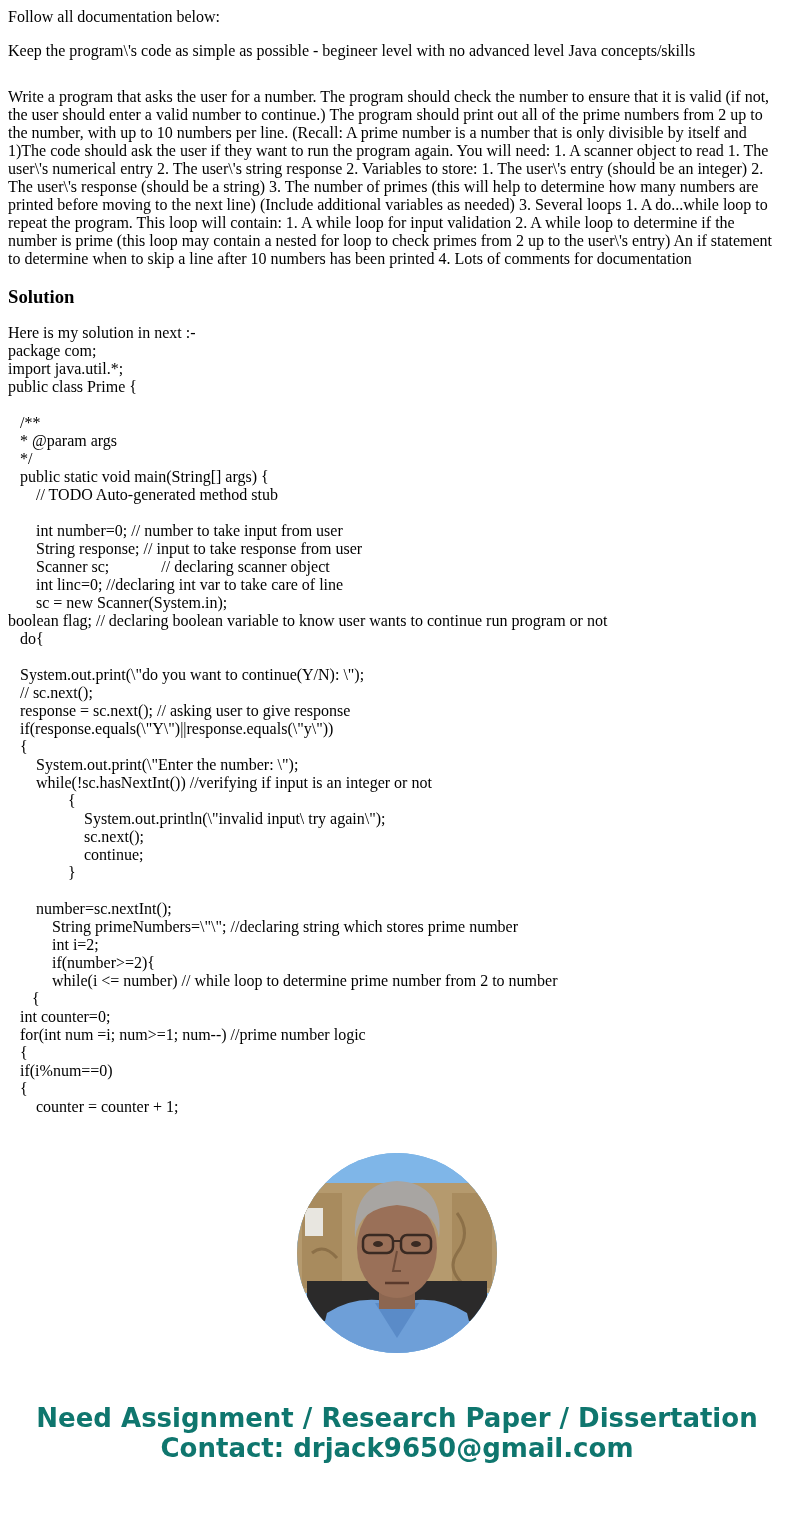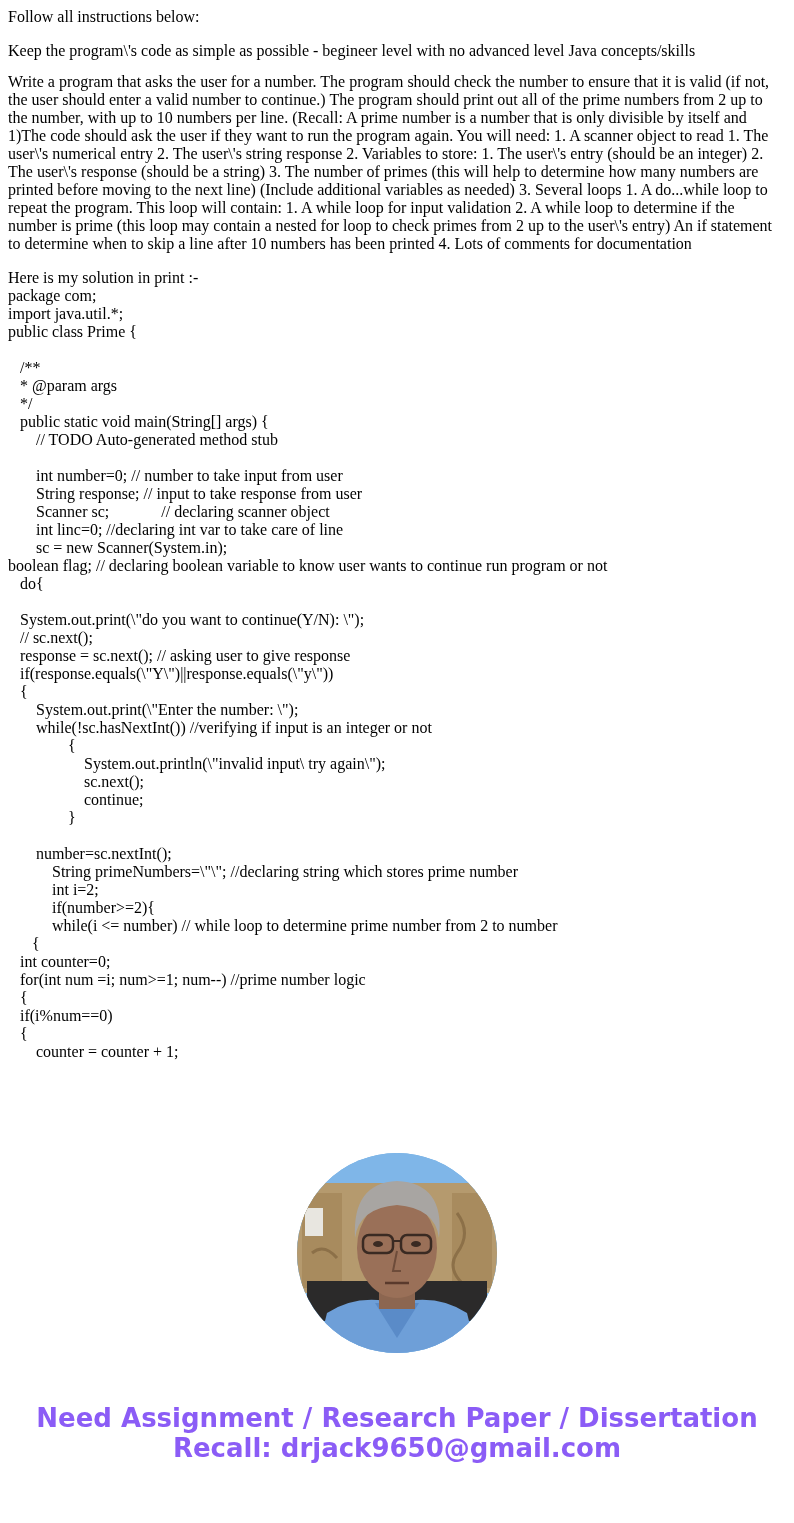--- a/index.html
+++ b/index.html
@@ -20,21 +20,21 @@
       position: absolute;
       left: 8px;
       top: 8px;
       width: 778px;
     }
     p {
       margin: 0;
     }
     .p-intro { margin-top: 0; }
     .p-keep { margin-top: 16px; font-family: Liberation Serif, serif; }
-    .p-task { margin-top: 13px; }
+    .p-task { margin-top: 28px; }
     h3.solution-heading {
       margin: 18px 0 0 0;
       font-size: 18.7px;
       font-weight: bold;
       line-height: 22px;
     }
     .p-here { margin-top: 16px; }
     .code {
       white-space: pre;
     }
@@ -56,32 +56,33 @@
     .footer {
       position: absolute;
       left: 0;
       top: 1403px;
       width: 794px;
       text-align: center;
       font-family: "DejaVu Sans", sans-serif;
       font-weight: bold;
       font-size: 26px;
       line-height: 30px;
-      color: #8b5cf6;
+      color: #0f766e;
     }
   </style>
 </head>
 <body>
 
 <div class="page">
-  <p class="p-intro">Follow all instructions below:</p>
+  <p class="p-intro">Follow all documentation below:</p>
   <p class="p-keep">Keep the program\'s code as simple as possible - begineer level with no advanced level Java concepts/skills</p>
   <p class="p-task">Write a program that asks the user for a number. The program should check the number to ensure that it is valid (if not, the user should enter a valid number to continue.) The program should print out all of the prime numbers from 2 up to the number, with up to 10 numbers per line. (Recall: A prime number is a number that is only divisible by itself and 1)The code should ask the user if they want to run the program again. You will need: 1. A scanner object to read 1. The user\'s numerical entry 2. The user\'s string response 2. Variables to store: 1. The user\'s entry (should be an integer) 2. The user\'s response (should be a string) 3. The number of primes (this will help to determine how many numbers are printed before moving to the next line) (Include additional variables as needed) 3. Several loops 1. A do...while loop to repeat the program. This loop will contain: 1. A while loop for input validation 2. A while loop to determine if the number is prime (this loop may contain a nested for loop to check primes from 2 up to the user\'s entry) An if statement to determine when to skip a line after 10 numbers has been printed 4. Lots of comments for documentation</p>
 
-  <p class="p-here">Here is my solution in print :-</p>
+  <h3 class="solution-heading">Solution</h3>
+  <p class="p-here">Here is my solution in next :-</p>
 
   <div class="code" id="code-block"><span class="code-line" style="padding-left: 0px;">package com;</span><span class="code-line" style="padding-left: 0px;">import java.util.*;</span><span class="code-line" style="padding-left: 0px;">public class Prime {</span><span class="code-line" style="padding-left: 0px;"></span><span class="code-line" style="padding-left: 12px;">/**</span><span class="code-line" style="padding-left: 12px;">* @param args</span><span class="code-line" style="padding-left: 12px;">*/</span><span class="code-line" style="padding-left: 12px;">public static void main(String[] args) {</span><span class="code-line" style="padding-left: 28px;">// TODO Auto-generated method stub</span><span class="code-line" style="padding-left: 0px;"></span><span class="code-line" style="padding-left: 28px;">int number=0; // number to take input from user</span><span class="code-line" style="padding-left: 28px;">String response; // input to take response from user</span><span class="code-line" style="padding-left: 28px;">Scanner sc;             // declaring scanner object</span><span class="code-line" style="padding-left: 28px;">int linc=0; //declaring int var to take care of line</span><span class="code-line" style="padding-left: 28px;">sc = new Scanner(System.in);</span><span class="code-line" style="padding-left: 0px;">boolean flag; // declaring boolean variable to know user wants to continue run program or not</span><span class="code-line" style="padding-left: 12px;">do{</span><span class="code-line" style="padding-left: 0px;"></span><span class="code-line" style="padding-left: 12px;">System.out.print(\"do you want to continue(Y/N): \");</span><span class="code-line" style="padding-left: 12px;">// sc.next();</span><span class="code-line" style="padding-left: 12px;">response = sc.next(); // asking user to give response</span><span class="code-line" style="padding-left: 12px;">if(response.equals(\"Y\")||response.equals(\"y\"))</span><span class="code-line" style="padding-left: 12px;">{</span><span class="code-line" style="padding-left: 28px;">System.out.print(\"Enter the number: \");</span><span class="code-line" style="padding-left: 28px;">while(!sc.hasNextInt()) //verifying if input is an integer or not</span><span class="code-line" style="padding-left: 60px;">{</span><span class="code-line" style="padding-left: 76px;">System.out.println(\"invalid input\ try again\");</span><span class="code-line" style="padding-left: 76px;">sc.next();</span><span class="code-line" style="padding-left: 76px;">continue;</span><span class="code-line" style="padding-left: 60px;">}</span><span class="code-line" style="padding-left: 0px;"></span><span class="code-line" style="padding-left: 28px;">number=sc.nextInt();</span><span class="code-line" style="padding-left: 44px;">String primeNumbers=\"\"; //declaring string which stores prime number</span><span class="code-line" style="padding-left: 44px;">int i=2;</span><span class="code-line" style="padding-left: 44px;">if(number&gt;=2){</span><span class="code-line" style="padding-left: 44px;">while(i &lt;= number) // while loop to determine prime number from 2 to number</span><span class="code-line" style="padding-left: 24px;">{</span><span class="code-line" style="padding-left: 12px;">int counter=0;</span><span class="code-line" style="padding-left: 12px;">for(int num =i; num&gt;=1; num--) //prime number logic</span><span class="code-line" style="padding-left: 12px;">{</span><span class="code-line" style="padding-left: 12px;">if(i%num==0)</span><span class="code-line" style="padding-left: 12px;">{</span><span class="code-line" style="padding-left: 28px;">counter = counter + 1;</span></div>
 </div>
 
 <div class="photo-wrap" title="portrait of an elderly man with glasses in a blue shirt">
   <svg width="200" height="200" viewBox="0 0 200 200">
 
     <rect x="0" y="0" width="200" height="200" fill="#7fb6e8"></rect>
 
     <rect x="0" y="30" width="200" height="110" fill="#b59a6e"></rect>
@@ -109,14 +110,14 @@
     <ellipse cx="81" cy="91" rx="5" ry="3" fill="#3a2a22"></ellipse>
     <ellipse cx="119" cy="91" rx="5" ry="3" fill="#3a2a22"></ellipse>
 
     <path d="M100 98 L96 118 L104 118" stroke="#6e4c3a" stroke-width="2" fill="none"></path>
     <line x1="88" y1="130" x2="112" y2="130" stroke="#5a3a2c" stroke-width="2.5"></line>
   </svg>
 </div>
 
 <div class="footer">
   <div>Need Assignment / Research Paper / Dissertation</div>
-  <div>Recall: drjack9650@gmail.com</div>
+  <div>Contact: drjack9650@gmail.com</div>
 </div>
 
 </body></html>

